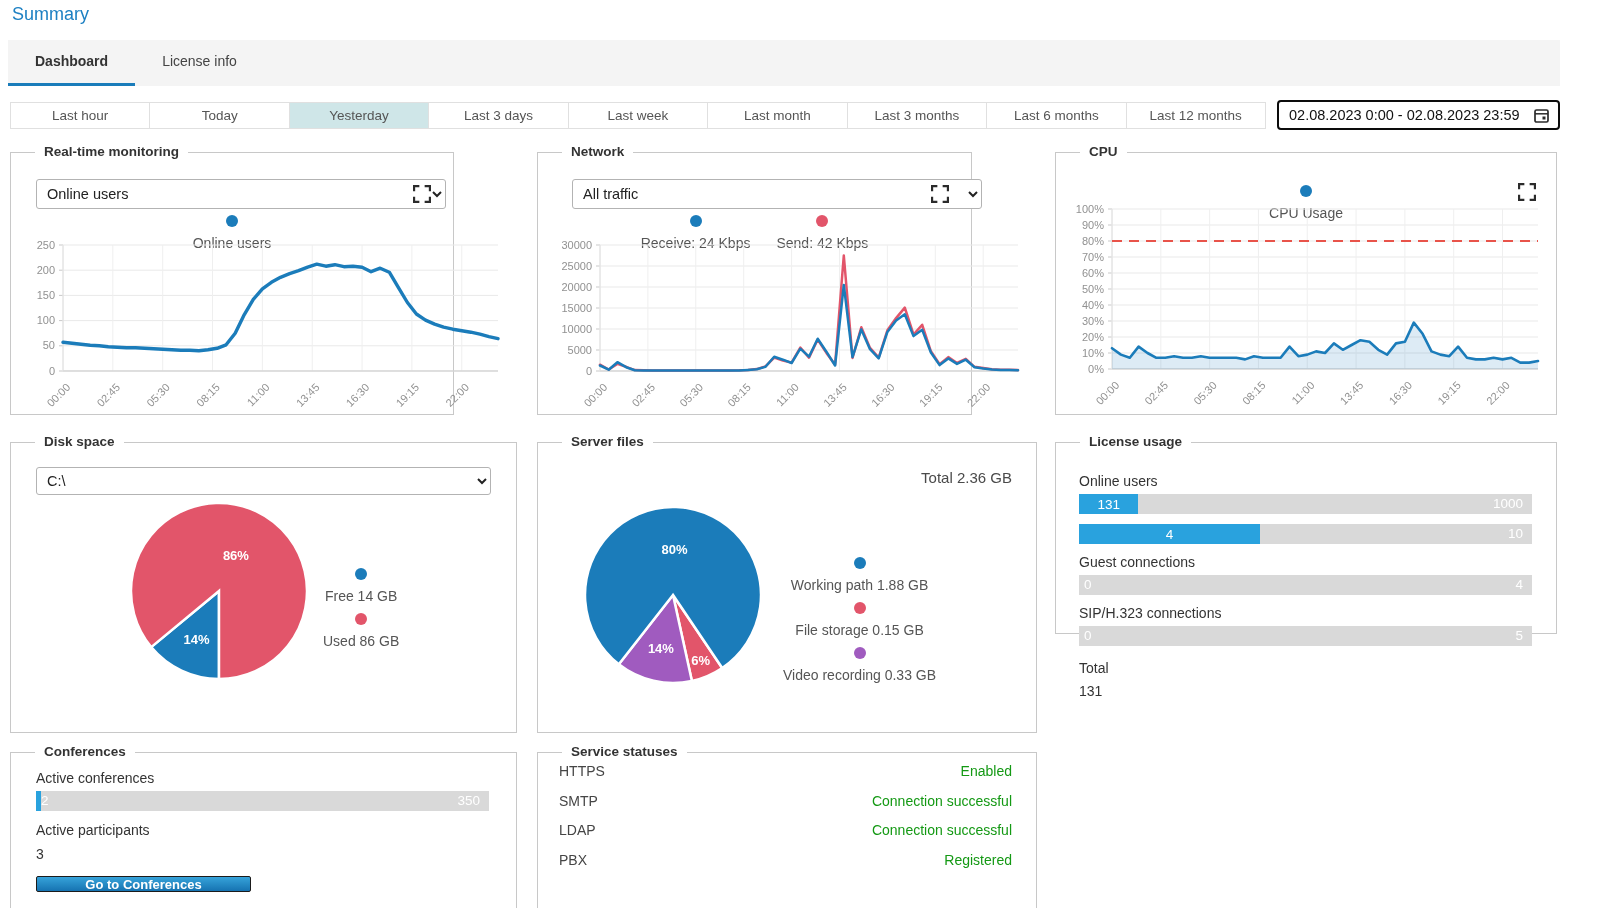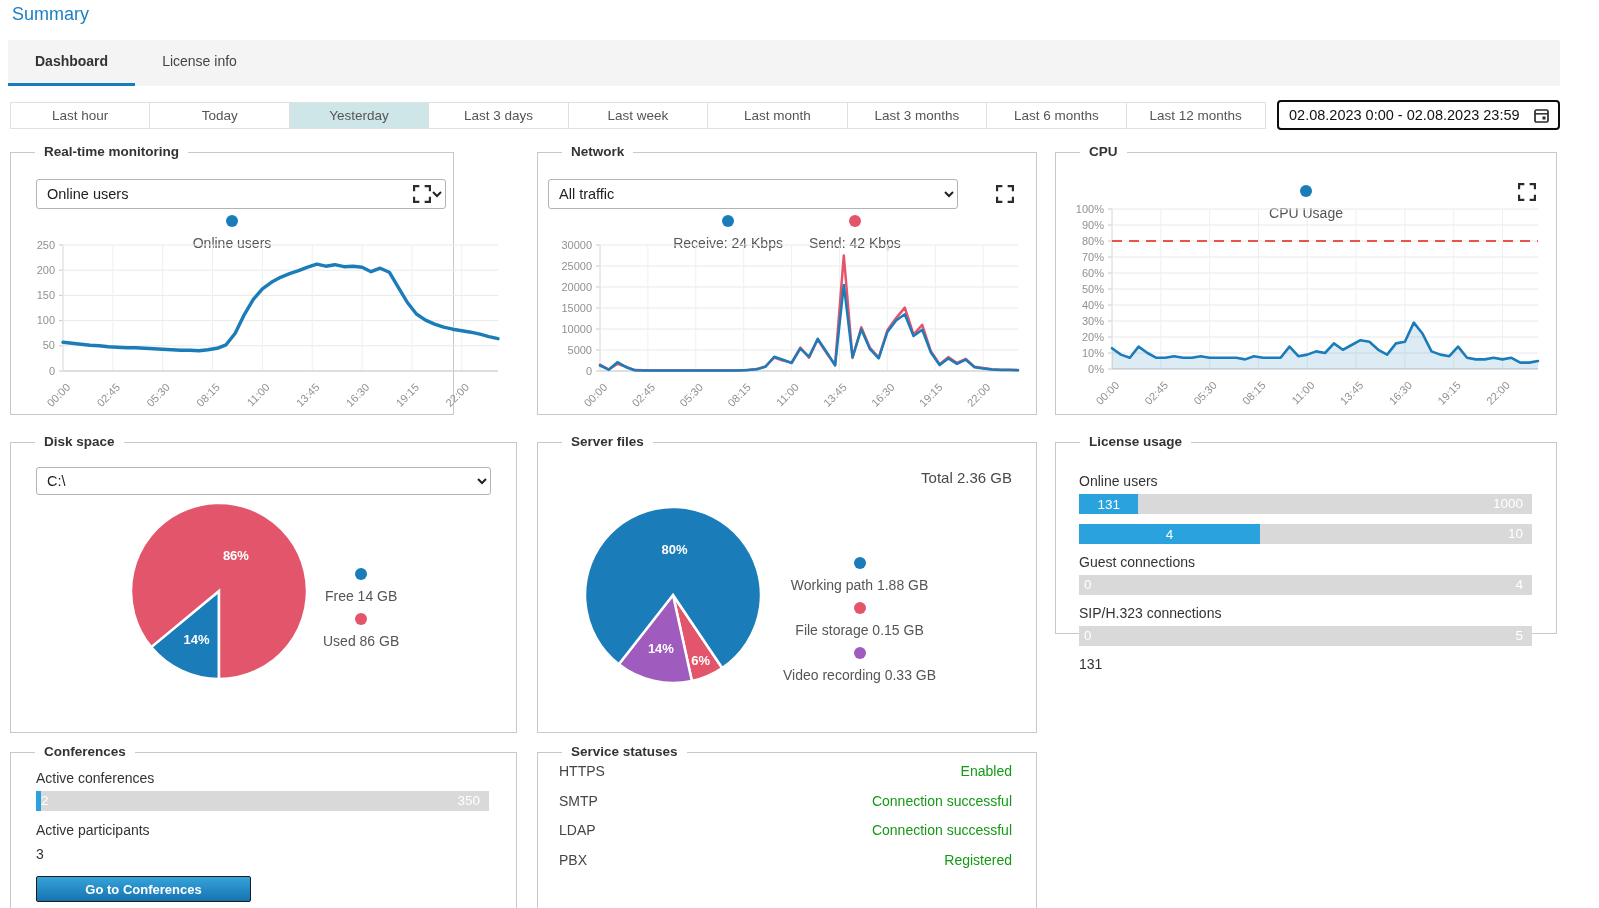--- a/index.html
+++ b/index.html
@@ -51,21 +51,21 @@
                align-items:center; justify-content:center; }
   .hbar-fill span { color:#fff; font-size:13.5px; }
   .hbar-val-left { position:absolute; left:5px; top:0; line-height:20px; color:#fff; font-size:13.5px; }
   .hbar-max { position:absolute; right:9px; top:0; line-height:20px; color:#fff; font-size:13.5px; }
   .lic-total-label { font-size:14px; color:#333; margin-top:14px; }
   .lic-total-value { font-size:14px; color:#333; margin-top:7px; }
 
   .conf-body { position:absolute; left:25px; right:27px; top:17px; }
   .conf-label { font-size:14px; color:#333; margin-bottom:5px; }
   .conf-value { font-size:14px; color:#333; margin:8px 0 14px; }
-  .go-btn { display:block; width:215px; height:26px; background:linear-gradient(#36a3da,#1673b1);
+  .go-btn { display:block; width:215px; height:16px; background:linear-gradient(#36a3da,#1673b1);
             border:1px solid #1b1b1b; border-radius:2px; color:#fff; font-weight:bold; font-size:13px;
             font-family:"Liberation Sans", sans-serif; cursor:pointer; }
 
   .svc-body { position:absolute; left:21px; right:24px; top:10px; }
   .svc-row { display:flex; justify-content:space-between; margin-bottom:13.5px; }
   .svc-name { font-size:14px; color:#454545; }
   .svc-status { font-size:14px; color:#149914; }
 </style>
 </head>
 <body>
@@ -148,23 +148,23 @@
         <line x1="394.90625" y1="6" x2="394.90625" y2="132" stroke="#efefef" stroke-width="1"></line>
         <text transform="rotate(-45 402.90625 149)" x="402.90625" y="149" text-anchor="end" class="tick">19:15</text>
         <line x1="444.75" y1="6" x2="444.75" y2="132" stroke="#efefef" stroke-width="1"></line>
         <text transform="rotate(-45 452.75 149)" x="452.75" y="149" text-anchor="end" class="tick">22:00</text>
         <line x1="46" y1="132" x2="481" y2="132" stroke="#c9c9c9" stroke-width="1"></line>
         <line x1="46" y1="6" x2="46" y2="132" stroke="#dedede" stroke-width="1"></line>
         <polyline points="46.0,103.3 55.1,104.3 64.1,105.3 73.2,106.3 82.3,106.8 91.3,107.8 100.4,108.3 109.4,108.8 118.5,108.8 127.6,109.3 136.6,109.8 145.7,110.3 154.8,110.8 163.8,111.3 172.9,111.3 181.9,111.8 191.0,110.8 200.1,109.3 209.1,105.8 218.2,94.2 227.3,75.6 236.3,60.4 245.4,49.8 254.4,43.3 263.5,38.3 272.6,34.7 281.6,31.7 290.7,28.2 299.8,25.2 308.8,27.2 317.9,25.7 326.9,27.7 336.0,27.2 345.1,28.2 354.1,32.7 363.2,29.2 372.3,33.2 381.3,48.3 390.4,63.5 399.4,75.0 408.5,81.1 417.6,85.1 426.6,88.2 435.7,90.2 444.8,91.7 453.8,93.2 462.9,95.2 471.9,97.7 481.0,99.7" fill="none" stroke="#1b7cba" stroke-width="3.4" stroke-linejoin="round" stroke-linecap="round"></polyline>
       </svg>
   </div>
 
-  <div class="panel" style="left:537px; top:152px; width:500px; height:263px;">
+  <div class="panel" style="left:537px; top:152px; width:435px; height:263px;">
     <div class="panel-title">Network</div>
-    <select id="select-network" style="position:absolute; left:10px; top:26px; width:410px;"><option>All traffic</option></select>
+    <select id="select-network" style="position:absolute; left:34px; top:26px; width:410px;"><option>All traffic</option></select>
     <svg class="fullscreen-btn" style="right:22px; top:32px;" viewBox="0 0 17 17">
       <path d="M1 6 V1 H6 M11 1 H16 V6 M16 11 V16 H11 M6 16 H1 V11" fill="none" stroke="#2b2b2b" stroke-width="2.1"></path>
     </svg>
     <div class="legend-h" id="legend-network" style="top:62px;">
         <div class="legend-item">
           <span class="dot" style="background:#1b7cba"></span>
           <span class="legend-text">Receive: 24 Kbps</span>
         </div>
         <div class="legend-item">
           <span class="dot" style="background:#e2556a"></span>
@@ -366,20 +366,21 @@
             </div>
           </div>
           <div class="lic-row">
             <div class="lic-label">SIP/H.323 connections</div>
     <div class="hbar">
               <span class="hbar-val-left">0</span>
               <span class="hbar-max">5</span>
             </div>
           </div>
         </div>
+      <div class="lic-total-label">Total</div>
       <div class="lic-total-value">131</div>
     </div>
   </div>
 
   <div class="panel" style="left:10px; top:752px; width:507px; height:200px;">
     <div class="panel-title">Conferences</div>
     <div class="conf-body">
       <div class="conf-label">Active conferences</div>
       <div class="hbar" id="conf-bar">
           <div class="hbar-fill" style="width:5px"></div>

